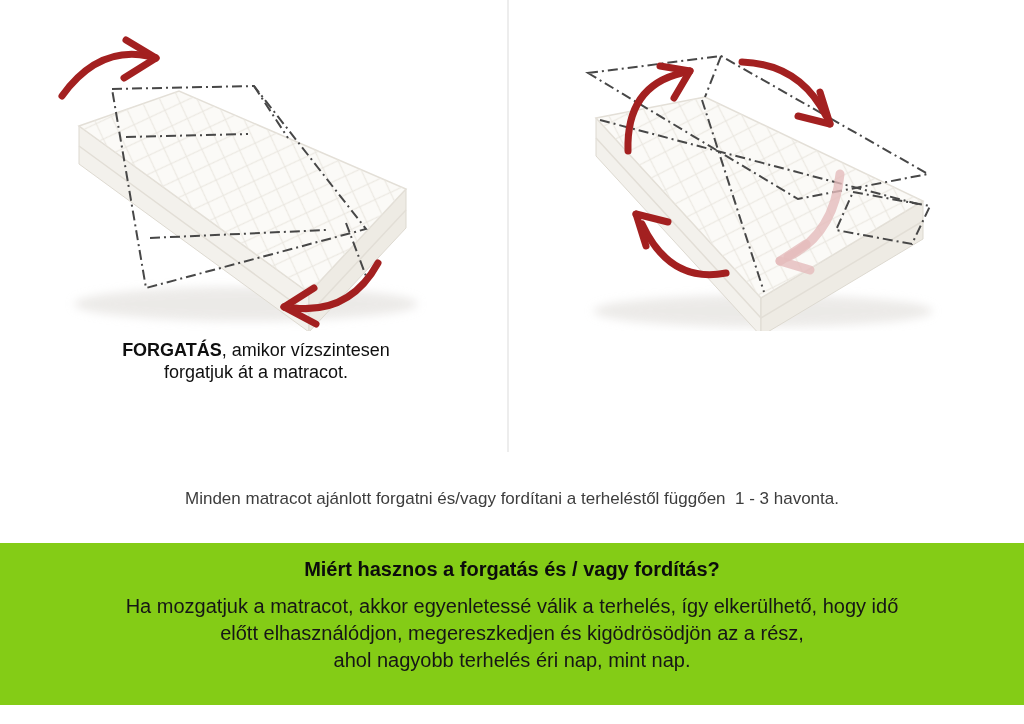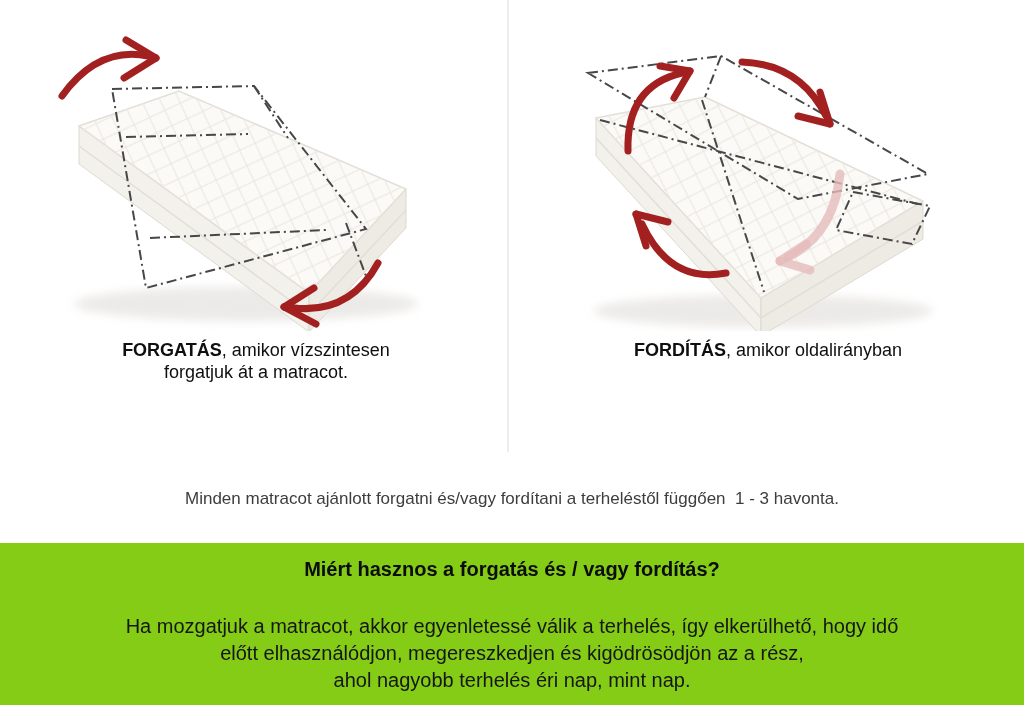--- a/index.html
+++ b/index.html
@@ -39,21 +39,21 @@
   .info{
     height:162px;
     background:#84cc16;
     text-align:center;
   }
   .info-heading{
     padding-top:15px;
     font-weight:700;font-size:20px;color:#0c0c0c;
   }
   .info-body{
-    margin-top:32px;
+    margin-top:12px;
     font-size:20px;line-height:27px;color:#161616;
   }
   .dash{fill:none;stroke:#474747;stroke-width:2;stroke-dasharray:10 4 2 4;}
   .arr{fill:none;stroke:#a32020;stroke-width:7;stroke-linecap:round;stroke-linejoin:round;}
   .arrfade{fill:none;stroke:#e5bcbc;stroke-width:9;stroke-linecap:round;stroke-linejoin:round;opacity:.8;}
   .mat-top{fill:#fbfaf7;stroke:#e3dfd7;stroke-width:1.5;}
   .mat-side1{fill:#f3f1ec;stroke:#ddd9d0;stroke-width:1;}
   .mat-side2{fill:#eeebe4;stroke:#ddd9d0;stroke-width:1;}
   .mat-pipe{fill:none;stroke:#e2ded6;stroke-width:1.5;}
 </style>
@@ -156,21 +156,20 @@
         <path class="arr" d="M272,108 L240,100"></path>
       </g>
       <g>
         <path class="arr" d="M168,257 Q112,268 84,208"></path>
         <path class="arr" d="M78,198 L88,230"></path>
         <path class="arr" d="M78,198 L110,206"></path>
       </g>
     </svg>
 
     <div class="caption">
-      <div><b>FORDÍTÁS</b><span>, amikor oldalirányban</span></div>
     </div>
   </div>
 </div>
 
 <div class="note">Minden matracot ajánlott forgatni és/vagy fordítani a terheléstől függően  1 - 3 havonta.</div>
 
 <div class="info">
   <div class="info-heading">Miért hasznos a forgatás és / vagy fordítás?</div>
   <div class="info-body">
     <div>Ha mozgatjuk a matracot, akkor egyenletessé válik a terhelés, így elkerülhető, hogy idő</div>

